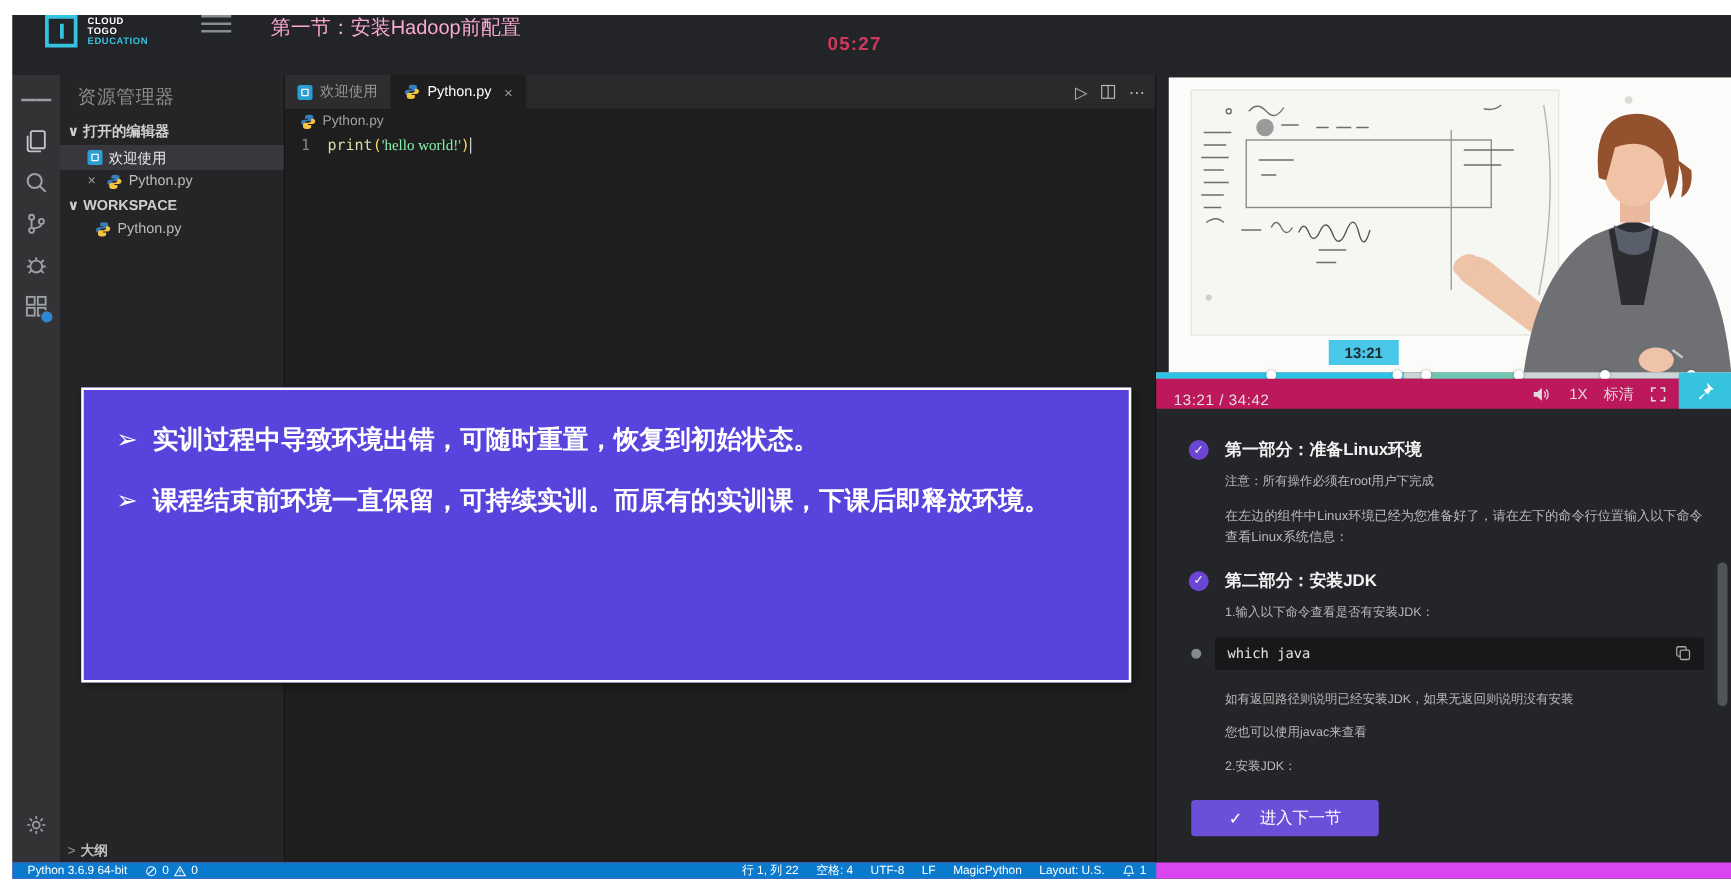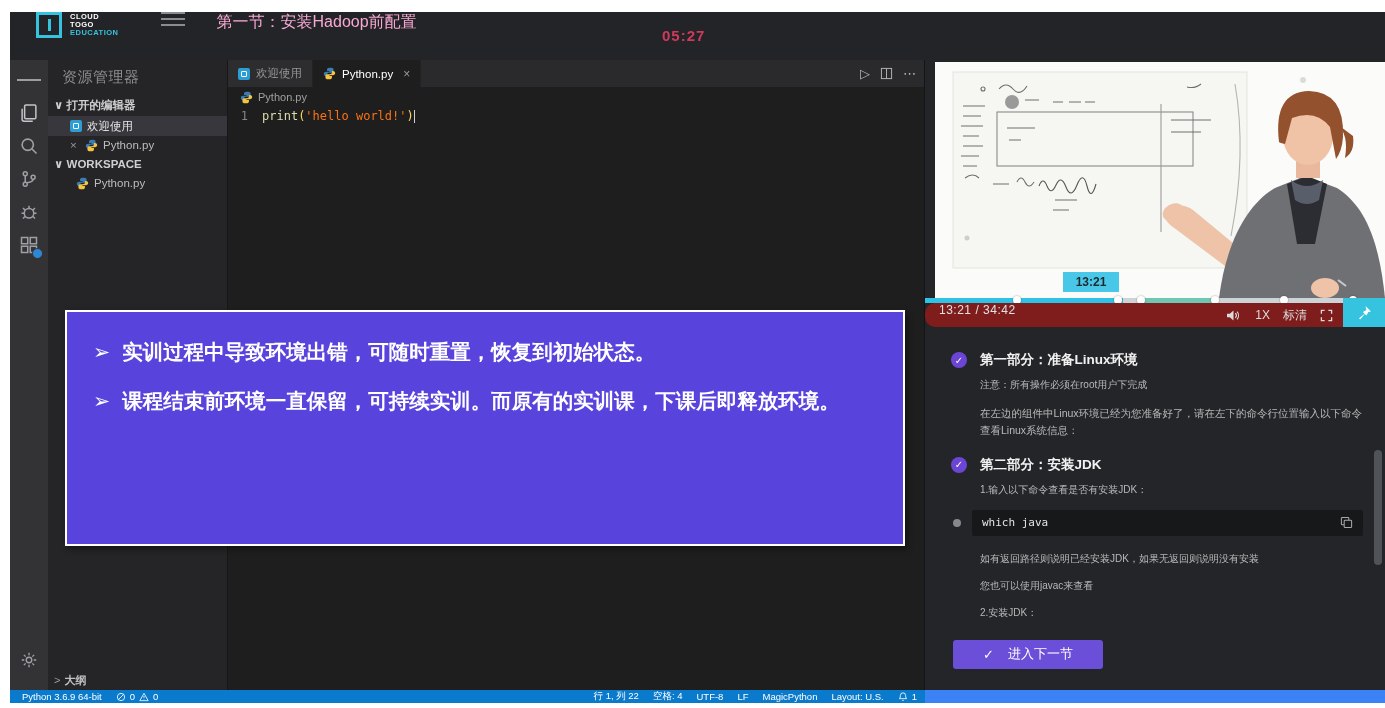--- a/index.html
+++ b/index.html
@@ -56,35 +56,35 @@
   .tabbar { height:27px; background:#2a2a2d; display:flex; align-items:stretch; position:relative; }
   .tab { display:flex; align-items:center; gap:6px; padding:0 10px; font-size:11.5px; color:#969696;
          background:#2d2d30; border-right:1px solid #222; cursor:pointer; }
   .tab.active { background:#1e1e1e; color:#ffffff; }
   .tab .close { margin-left:4px; color:#9a9a9a; font-size:12px; }
   .tab-actions { position:absolute; right:8px; top:0; height:27px; display:flex; align-items:center; gap:10px; color:#b8b8b8; }
   .tab-actions .act { cursor:pointer; font-size:13px; display:flex; align-items:center; }
   .breadcrumb { height:20px; display:flex; align-items:center; gap:5px; padding-left:12px; color:#a0a0a0; font-size:11px; }
   .codeline { display:flex; font-family:"DejaVu Sans Mono","Liberation Mono",monospace; font-size:12px; height:18px; align-items:center; }
   .lineno { width:34px; text-align:right; padding-right:14px; color:#858585; }
-  .tok-fn { color:#dcdcaa; } .tok-p { color:#ffd760; } .tok-str { color:#f97316; }
+  .tok-fn { color:#dcdcaa; } .tok-p { color:#ffd760; } .tok-str { color:#86efac;font-family:Liberation Serif, serif; }
   .cursor { display:inline-block; width:1.5px; height:13px; background:#d0d0d0; vertical-align:middle; }
 
   
   .rightpanel { width:460px; background:#232528; position:relative; }
   .video { position:absolute; left:10px; top:2px; width:450px; height:236px; background:#fbfbfa; overflow:hidden; }
   .vtooltip { position:absolute; left:128px; top:210px; width:56px; height:20px; background:#49c7e8;
               color:#1c2a2e; font-size:12px; font-weight:bold; display:flex; align-items:center; justify-content:center; }
   .progress { position:absolute; left:0; top:238px; width:460px; height:5px; background:#cdd4d8; }
   .prog-fill { position:absolute; left:0; top:0; height:5px; background:#2ec3e6; }
   .prog-teal { position:absolute; top:0; height:5px; background:#6fc6b2; }
   .prog-marker { position:absolute; top:-2px; width:8px; height:8px; background:#fff; border-radius:50%;
                  box-shadow:0 0 2px rgba(0,0,0,.4); cursor:pointer; }
-  .vcontrols { position:absolute; left:0; top:243px; width:460px; height:24px; background:#7f1d1d;
-               display:flex; align-items:flex-start; color:#e2e2e2; font-size:12px;border-radius:10px; }
+  .vcontrols { position:absolute; left:0; top:243px; width:460px; height:24px; background:#be185d;
+               display:flex; align-items:flex-end; color:#e2e2e2; font-size:12px; }
   .vtime { margin-left:14px; letter-spacing:.5px; }
   .vright { position:absolute; right:52px; top:0; height:24px; display:flex; align-items:center; gap:13px; }
   .vright .vbtn { cursor:pointer; display:flex; align-items:center; font-size:12px; color:#dcdcdc; }
   .pin-btn { position:absolute; right:0; top:238px; width:42px; height:29px; background:#35c3e0;
              display:flex; align-items:center; justify-content:center; cursor:pointer; }
 
   .course { position:absolute; left:0; top:267px; width:460px; bottom:0; padding:24px 22px 0 26px;
             color:#c9c9c9; overflow:hidden; }
   .sec-head { display:flex; align-items:center; gap:13px; margin-bottom:9px; }
   .sec-check { width:16px; height:16px; border-radius:50%; background:#6b46d5; color:#fff; font-size:10px;
@@ -102,21 +102,21 @@
               gap:14px; cursor:pointer; }
   .course-scroll { position:absolute; right:3px; top:125px; width:8px; height:115px; background:#505358; border-radius:4px; }
 
   
   .overlay { position:absolute; left:55px; top:298px; width:840px; height:236px; background:#5843dd;
              border:2px solid #ffffff; padding:22px 26px; box-shadow:2px 3px 6px rgba(0,0,0,.45); }
   .overlay p { color:#ffffff; font-size:20.5px; font-weight:bold; line-height:36px; margin-bottom:13px; }
   .overlay .mk { margin-right:12px; }
 
   
-  .statusbar { position:absolute; left:0; top:678px; width:1375px; height:13px; background:#3b82f6; }
+  .statusbar { position:absolute; left:0; top:678px; width:1375px; height:13px; background:#d946ef; }
   .status-blue { position:absolute; left:0; top:0; width:915px; height:13px; background:#0a7acc; color:#fff;
                  font-size:9.5px; display:flex; align-items:center; justify-content:space-between; padding:0 8px 0 12px; }
   .sb-group { display:flex; align-items:center; gap:14px; }
   .sb-item { display:flex; align-items:center; gap:4px; cursor:pointer; white-space:nowrap; }
   .sb-item svg { width:10px; height:10px; }
 </style>
 </head>
 <body>
 
 <div class="app">

